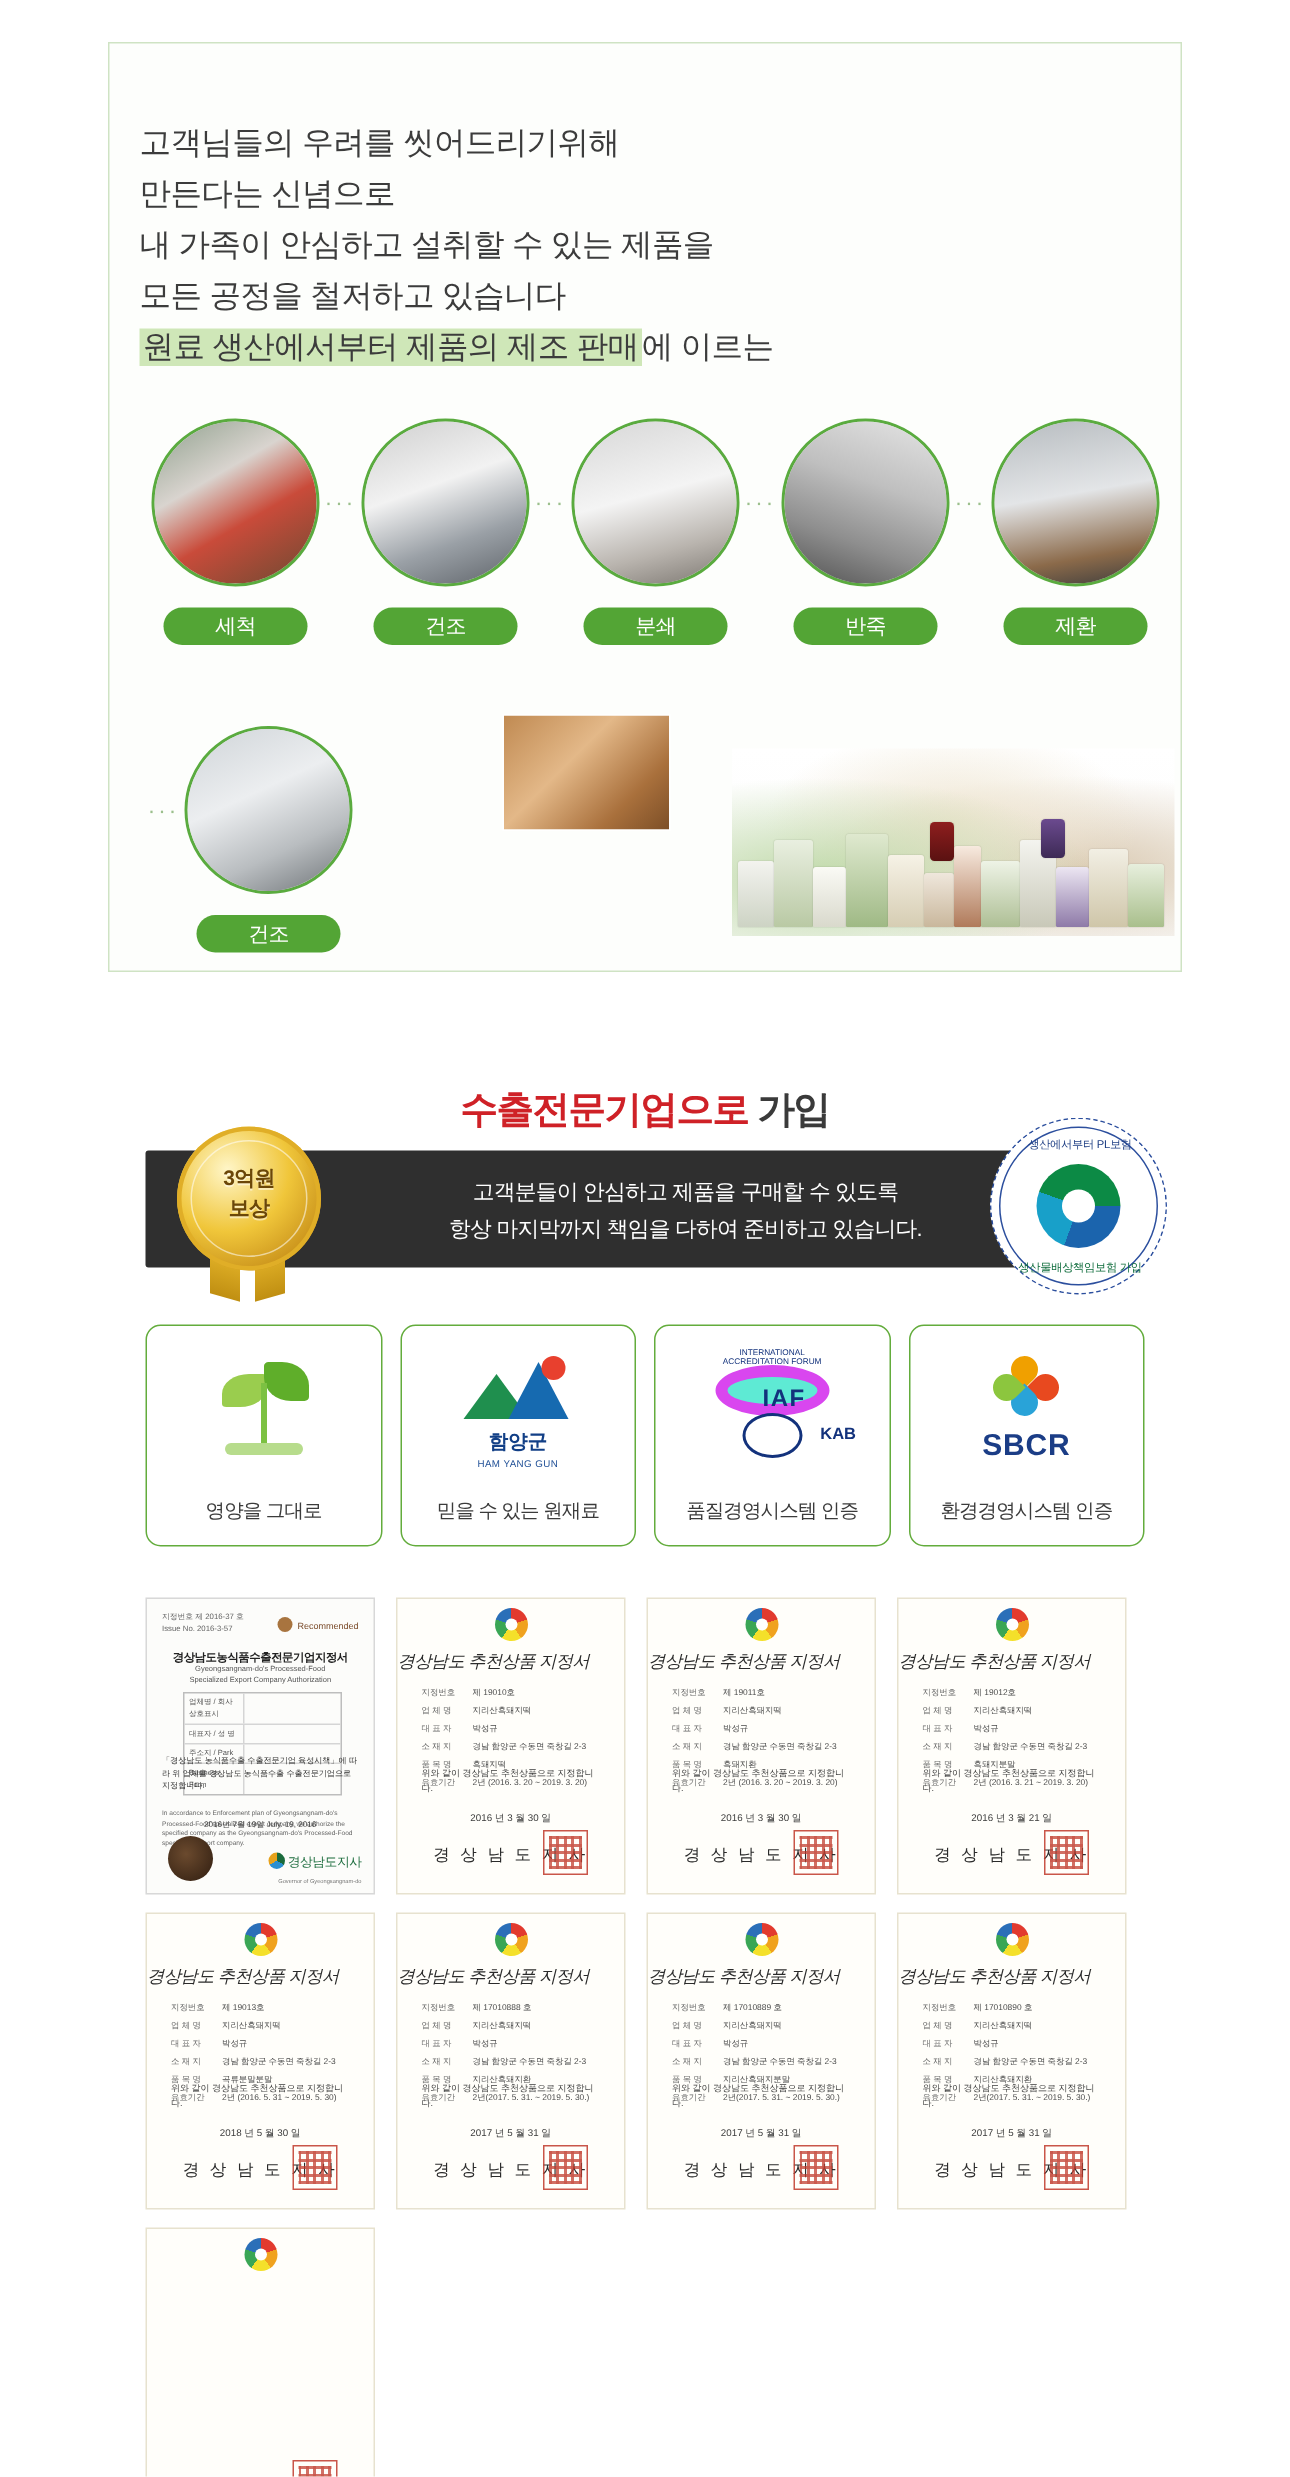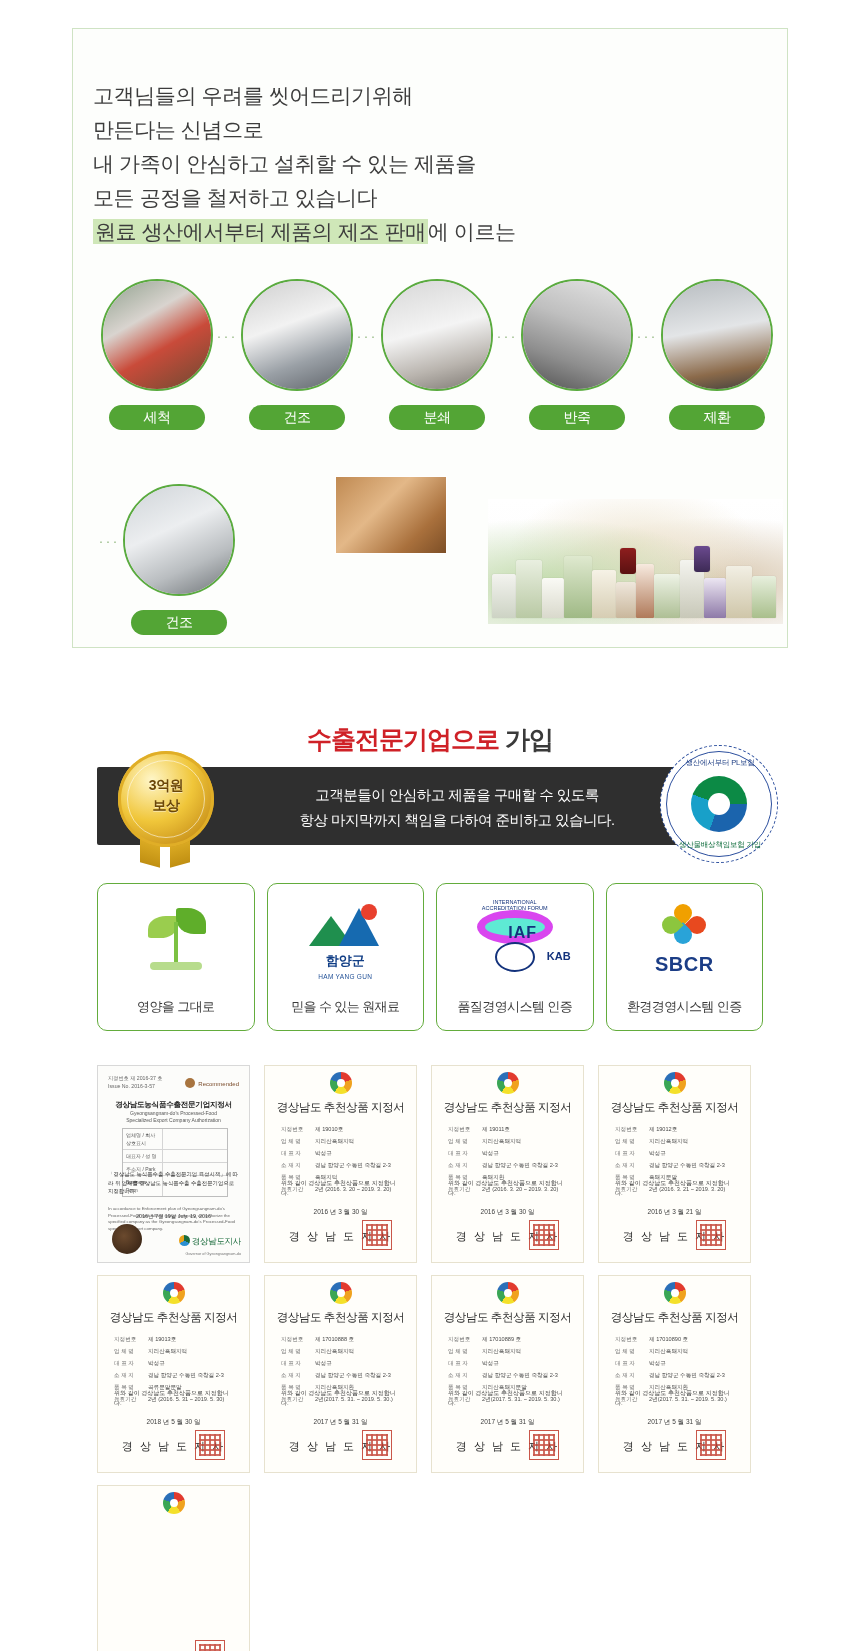--- a/index.html
+++ b/index.html
@@ -349,24 +349,25 @@
     border-radius: 50%;
     background: conic-gradient(#e23a2e 0deg 72deg,#f0a21e 72deg 144deg,#f4e02a 144deg 216deg,#3aa655 216deg 288deg,#2b6fb8 288deg 360deg);
   }
   .cert .rose::after {
     content:""; position:absolute; left:7px; top:7px; width:8px; height:8px; border-radius:50%; background:#fff;
   }
   .cert .c-title {
     position: absolute;
     left: 0; top: 34px;
     width: 100%;
-    text-align: center;
+    text-align: left;
     font-size: 11.5px;
     color: #2b2b2b;
     letter-spacing: -0.4px;
+    font-style: italic;
   }
   .cert .c-rows {
     position: absolute;
     left: 16px; top: 58px;
     width: 122px;
   }
   .cert .c-row {
     display: flex;
     font-size: 5.6px;
     color: #4a4a4a;

